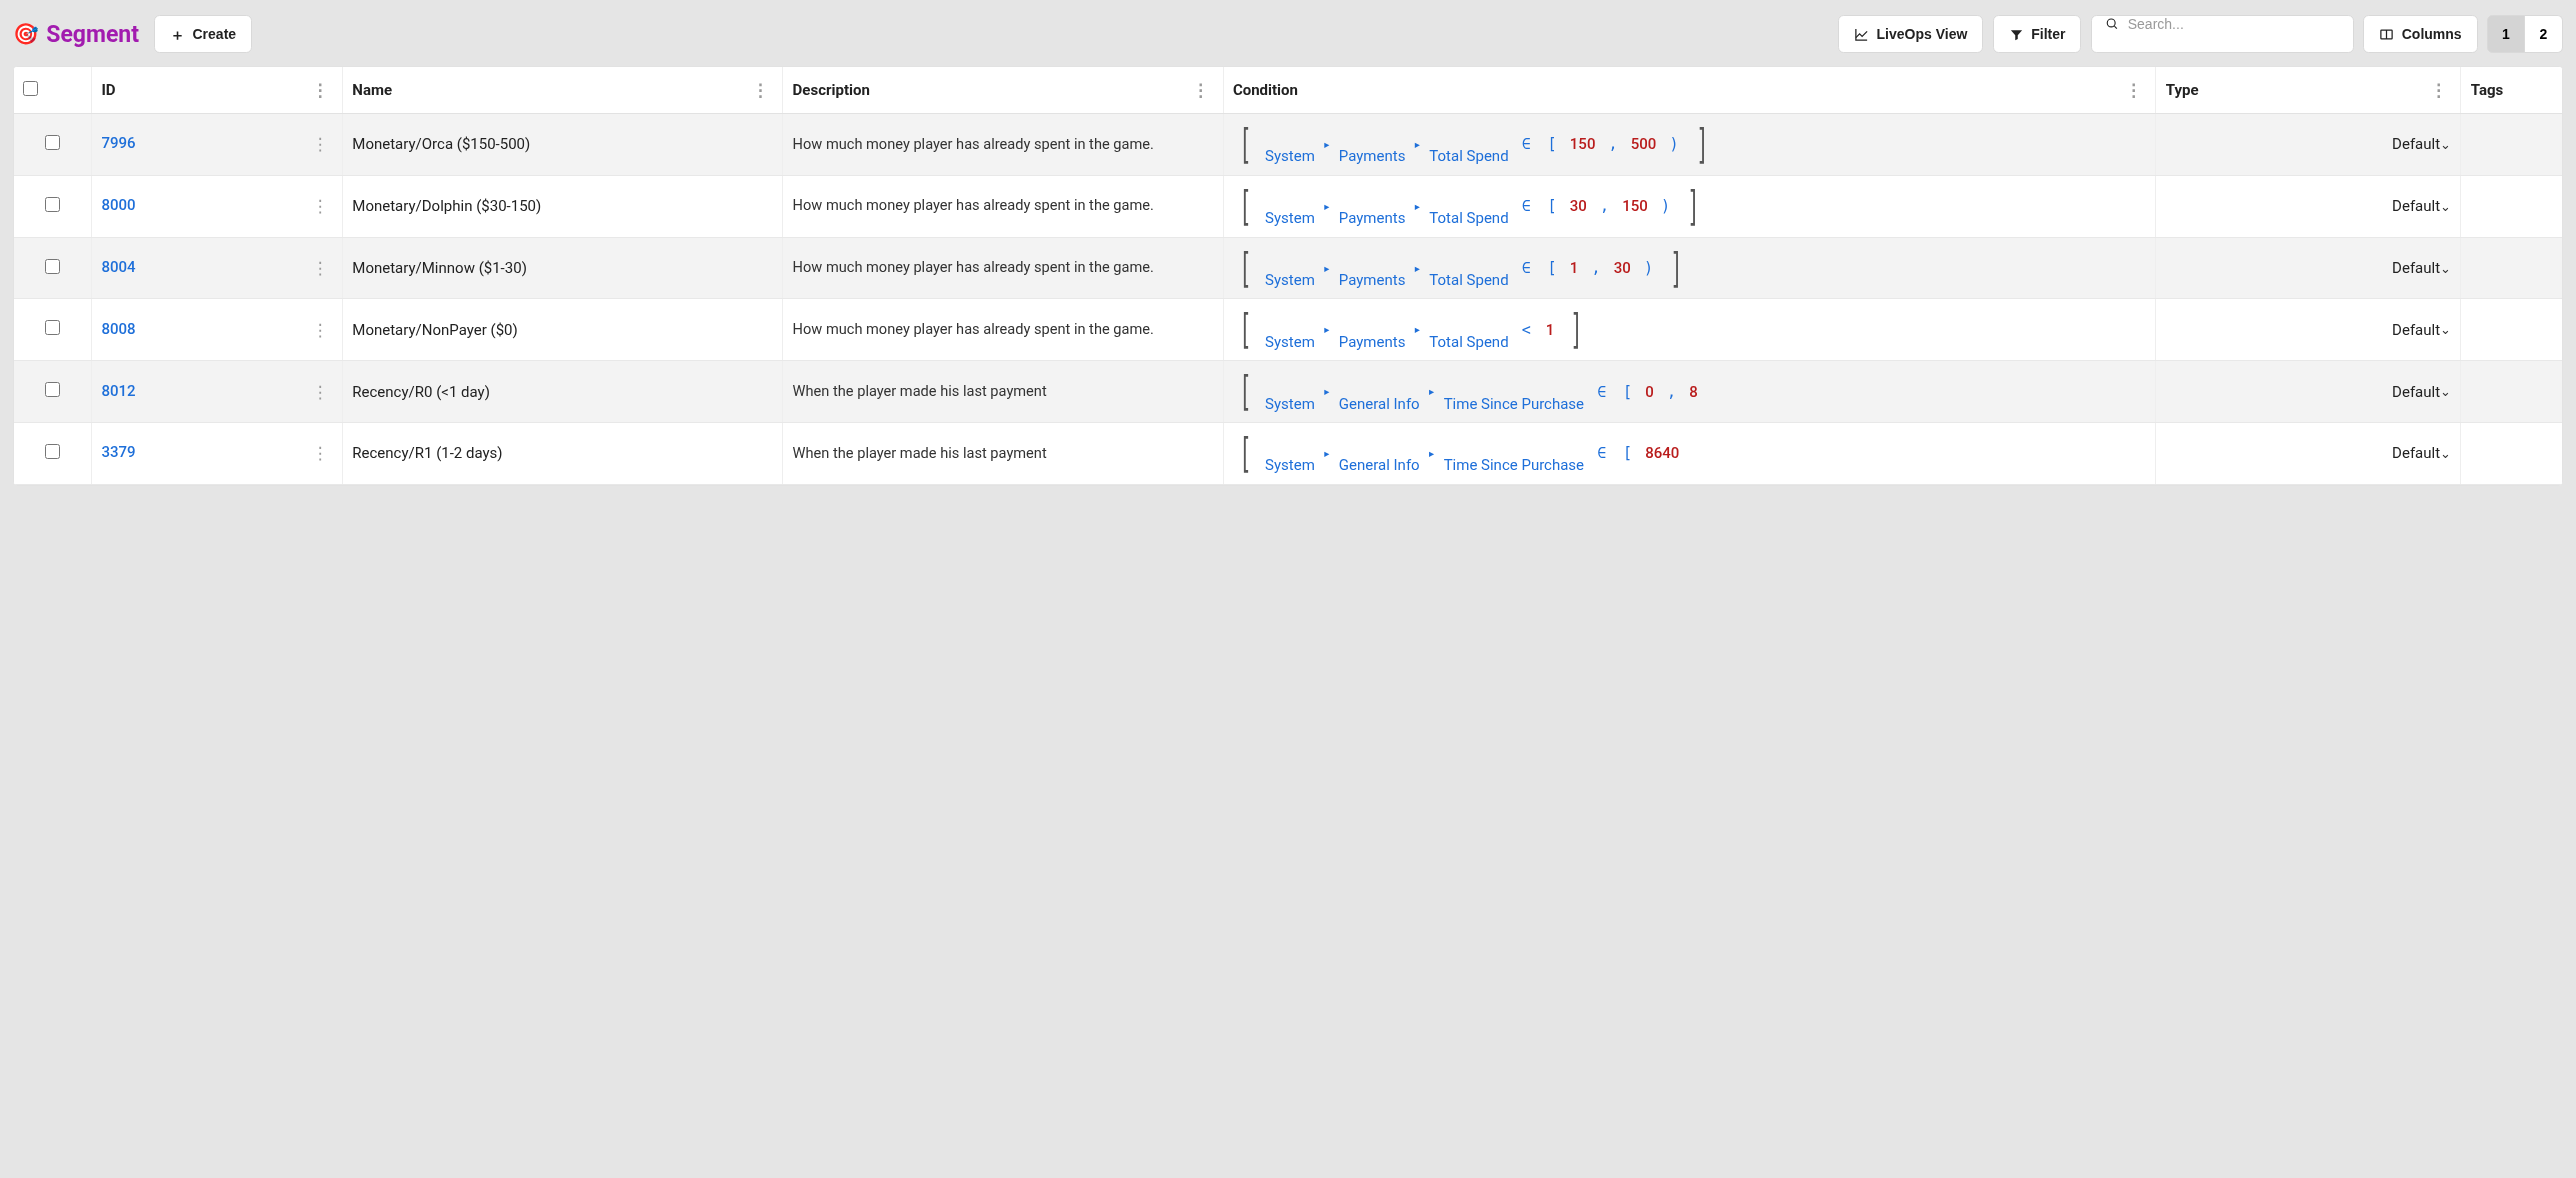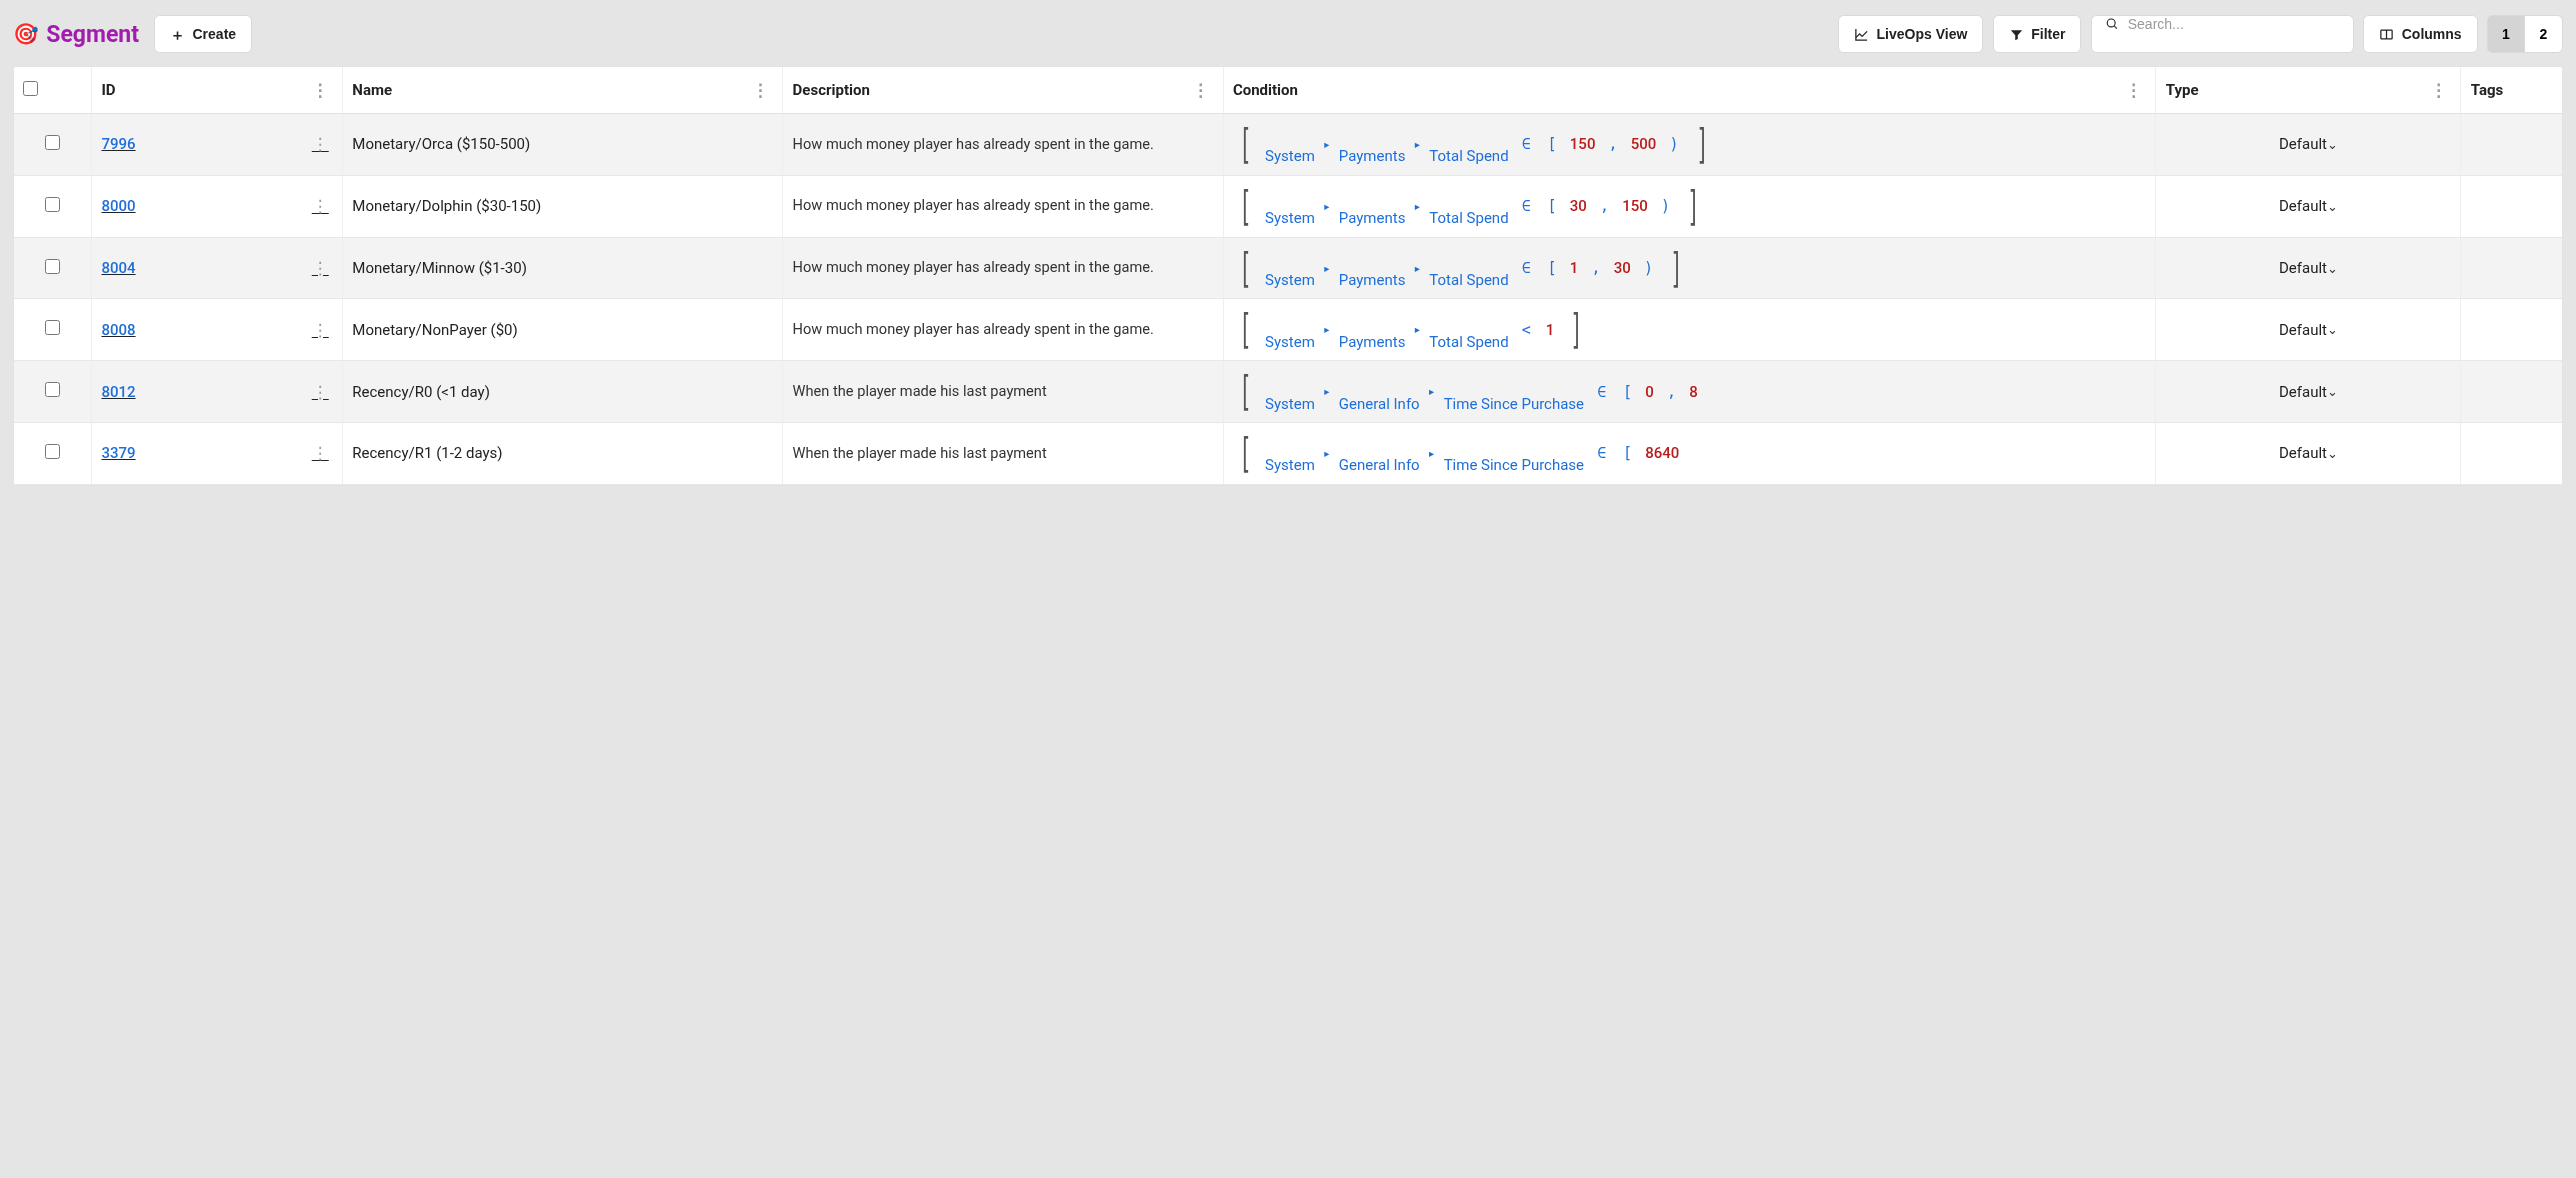--- a/index.html
+++ b/index.html
@@ -75,21 +75,21 @@
   .col-tags { width: 56px; }
 
   .th-inner { display: flex; align-items: center; justify-content: space-between; gap: 22px; }
   .th-menu { color: #9a9a9a; cursor: pointer; font-size: 17px; padding: 0 3.8px; }
 
   input[type="checkbox"].rowcheck {
     width: 15px; height: 15px; accent-color: #888; cursor: pointer;
     border: 0.9px solid #bbb;
   }
 
-  .id-cell { display: flex; align-items: center; justify-content: space-between; text-decoration: underline; }
+  .id-cell { display: flex; align-items: flex-start; justify-content: space-between; }
   .id-link { color: #1e6fd9; font-weight: 500; cursor: pointer; }
   .row-menu { color: #9a9a9a; cursor: pointer; font-size: 17px; padding: 0 3.8px; }
 
   .desc { color: #333; line-height: 1.35; font-size: 14.6px; }
 
   .cond {
     display: flex; align-items: center; gap: 7.5px; white-space: nowrap; overflow: hidden;
     font-size: 15px;
   }
   .bracket {
@@ -97,21 +97,21 @@
     color: #555; font-size: 41px; font-weight: 300; line-height: 1;
     transform: scaleX(0.5);
   }
   .bracket.right { }
   .cond-blue { color: #1e6fd9; margin-top: 24px; }
   .cond-sep { color: #1e6fd9; font-size: 10.3px; padding: 0 1.9px; }
   .cond-op { color: #1e6fd9; padding: 0 5.6px; font-family: ui-monospace, Menlo, monospace; }
   .cond-sym { color: #1e6fd9; padding: 0 3.8px; font-family: ui-monospace, Menlo, monospace; }
   .cond-num { color: #b91c1c; font-weight: 500; padding: 0 1.9px; }
 
-  .type-cell { display: flex; align-items: center; justify-content: center; }
+  .type-cell { display: flex; align-items: center; justify-content: flex-end; }
   .chev { color: #333; font-size: 13px; cursor: pointer; }
 
   .svg-ico { width: 15px; height: 15px; stroke: #222; fill: none; stroke-width: 2; }
 </style>
 </head>
 <body>
 
 <div class="page">
   <div class="toolbar">
     <div class="title-wrap">

